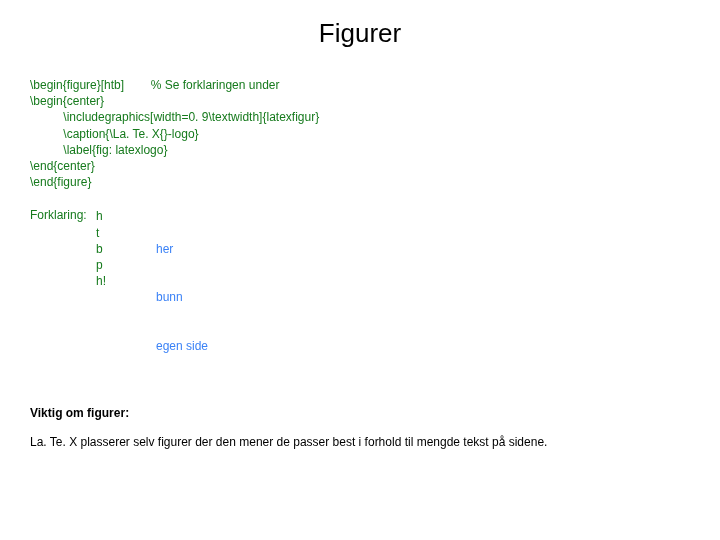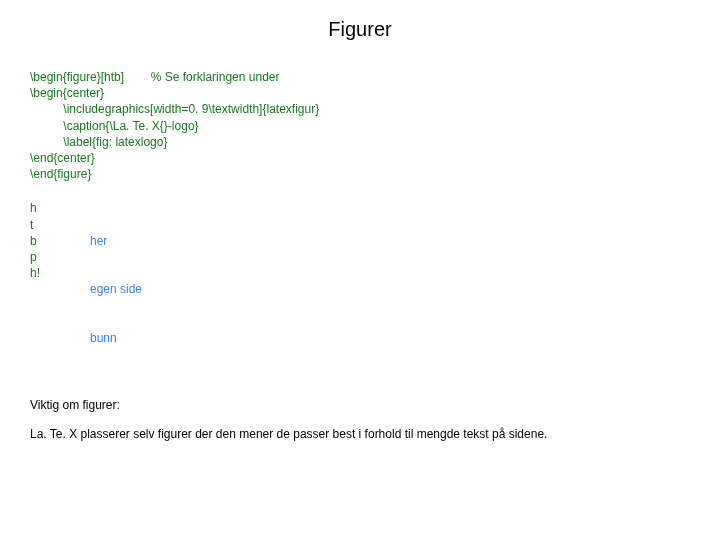--- a/index.html
+++ b/index.html
@@ -11,21 +11,21 @@
     font-size: 12px;
     color: #000;
     background: #fff;
     box-sizing: border-box;
   }
   .slide {
     padding: 10px 30px 10px 30px;
   }
   .title {
     text-align: center;
-    font-size: 20px;
+    font-size: 26px;
     font-weight: normal;
     margin: 8px 0 10px 0;
   }
   .code-block {
     color: #167a1d;
     white-space: pre;
     font-family: Arial, Helvetica, sans-serif;
     line-height: 1.35;
     margin-bottom: 18px;
     margin-top: 28px;
@@ -46,21 +46,21 @@
   }
   .fk-mean {
     color: #3b82f6;
     white-space: pre;
     line-height: 1.35;
   }
   .fk-mean em {
     font-style: italic;
   }
   .important-heading {
-    font-weight: normal;
+    font-weight: bold;
     margin-bottom: 14px;
   }
   .para {
     margin-bottom: 24px;
     line-height: 1.35;
   }
 </style>
 </head>
 <body>
 
@@ -70,29 +70,30 @@
 
   <div class="code-block">\begin{figure}[htb]        % Se forklaringen under
 \begin{center}
           \includegraphics[width=0. 9\textwidth]{latexfigur}
           \caption{\La. Te. X{}-logo}
           \label{fig: latexlogo}
 \end{center}
 \end{figure}</div>
 
   <div class="forklaring-row">
+    <div class="fk-label">Forklaring:</div>
     <div class="fk-codes">h
 t
 b
 p
 h!</div>
     <div class="fk-mean">
       <div>her</div>
+      <div>bunn</div>
       <div>egen side</div>
-      <div>bunn</div>
     </div>
   </div>
 
   <div class="important-heading">Viktig om figurer:</div>
 
   <div class="para">La. Te. X plasserer selv figurer der den mener de passer best i forhold til mengde tekst på sidene.</div>
 
 </div>
 
 </body></html>

